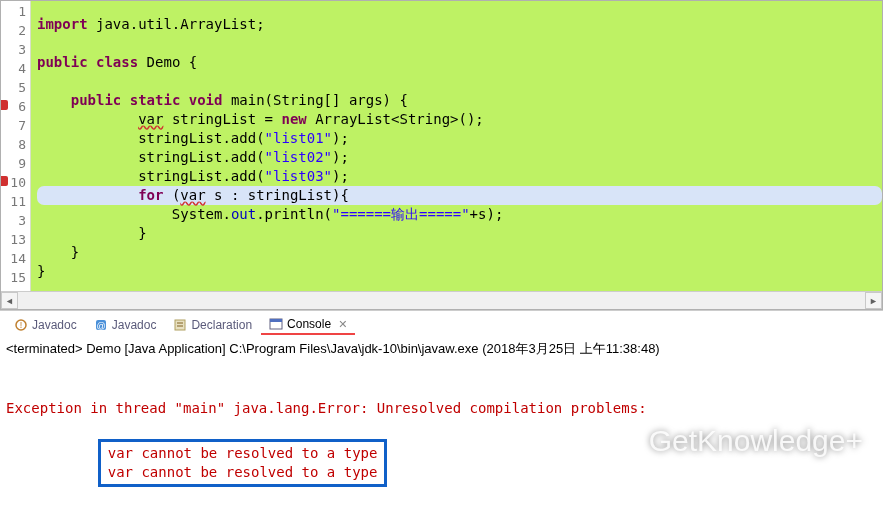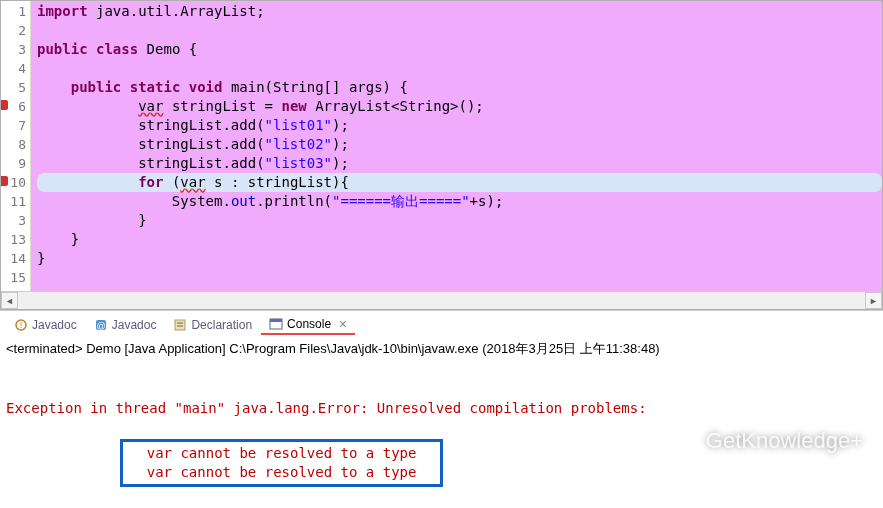--- a/index.html
+++ b/index.html
@@ -45,23 +45,23 @@
     width: 10px;
     height: 10px;
     background: #d03030;
     border-radius: 2px;
   }
   .code {
     flex: 1;
     font-family: Consolas, monospace;
     font-size: 14px;
     line-height: 19px;
-    padding-top: 1px;
+    padding-top: 14px;
     padding-left: 6px;
-    background: #f0abfc;
+    background: #bef264;
     white-space: pre;
     position: relative;
   }
   .code .line { height: 19px; }
   .code .line.hl { background: #d8e4f8; border-radius: 7px; }
   .kw { color: #7f0055; font-weight: bold; }
   .str { color: #2a00ff; }
   .field { color: #0000c0; }
   .squiggle {
     text-decoration: underline wavy #d03030;
@@ -124,30 +124,30 @@
   }
   .console-out {
     font-family: Consolas, monospace;
     font-size: 14px;
     color: #c00000;
     line-height: 19px;
     white-space: pre;
   }
   .highlight-box {
     border: 3px solid #1060c8;
-    padding: 2px 24px;
+    padding: 2px 7px;
     display: inline-block;
-    margin: 2px 0 6px 80px;
+    margin: 2px 0 6px 58px;
   }
   .watermark {
     position: absolute;
     right: 20px;
     bottom: 50px;
     color: rgba(255,255,255,0.85);
-    font-size: 22px;
+    font-size: 30px;
     font-weight: 300;
     text-shadow: 0 0 6px rgba(0,0,0,0.5);
     display: flex;
     align-items: center;
     gap: 8px;
     pointer-events: none;
   }
   .watermark .wm-icon {
     width: 34px; height: 34px;
     border-radius: 50%;

